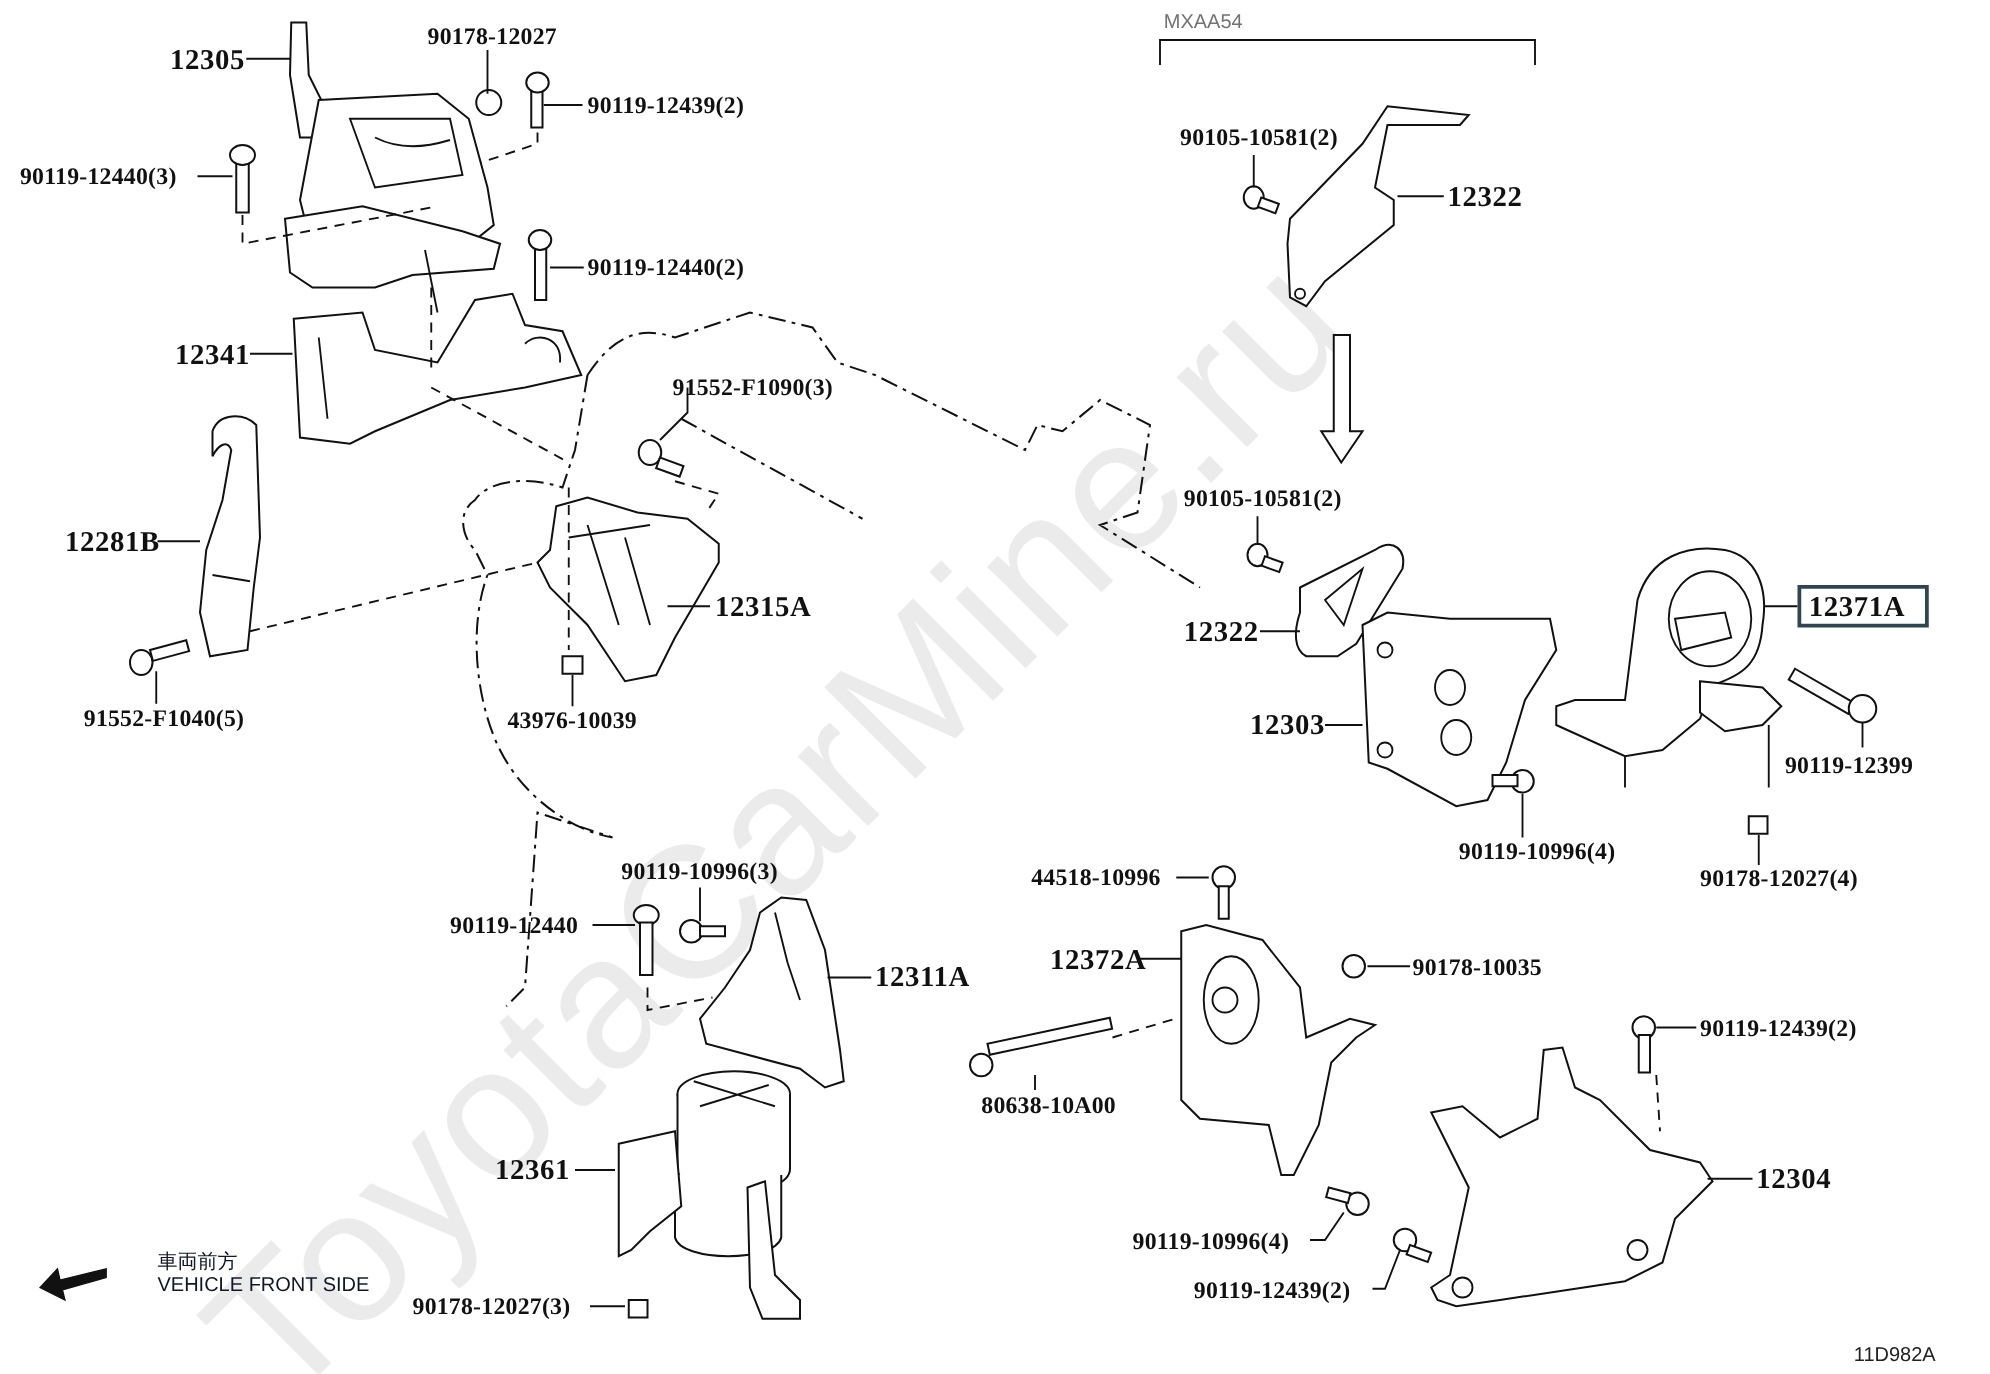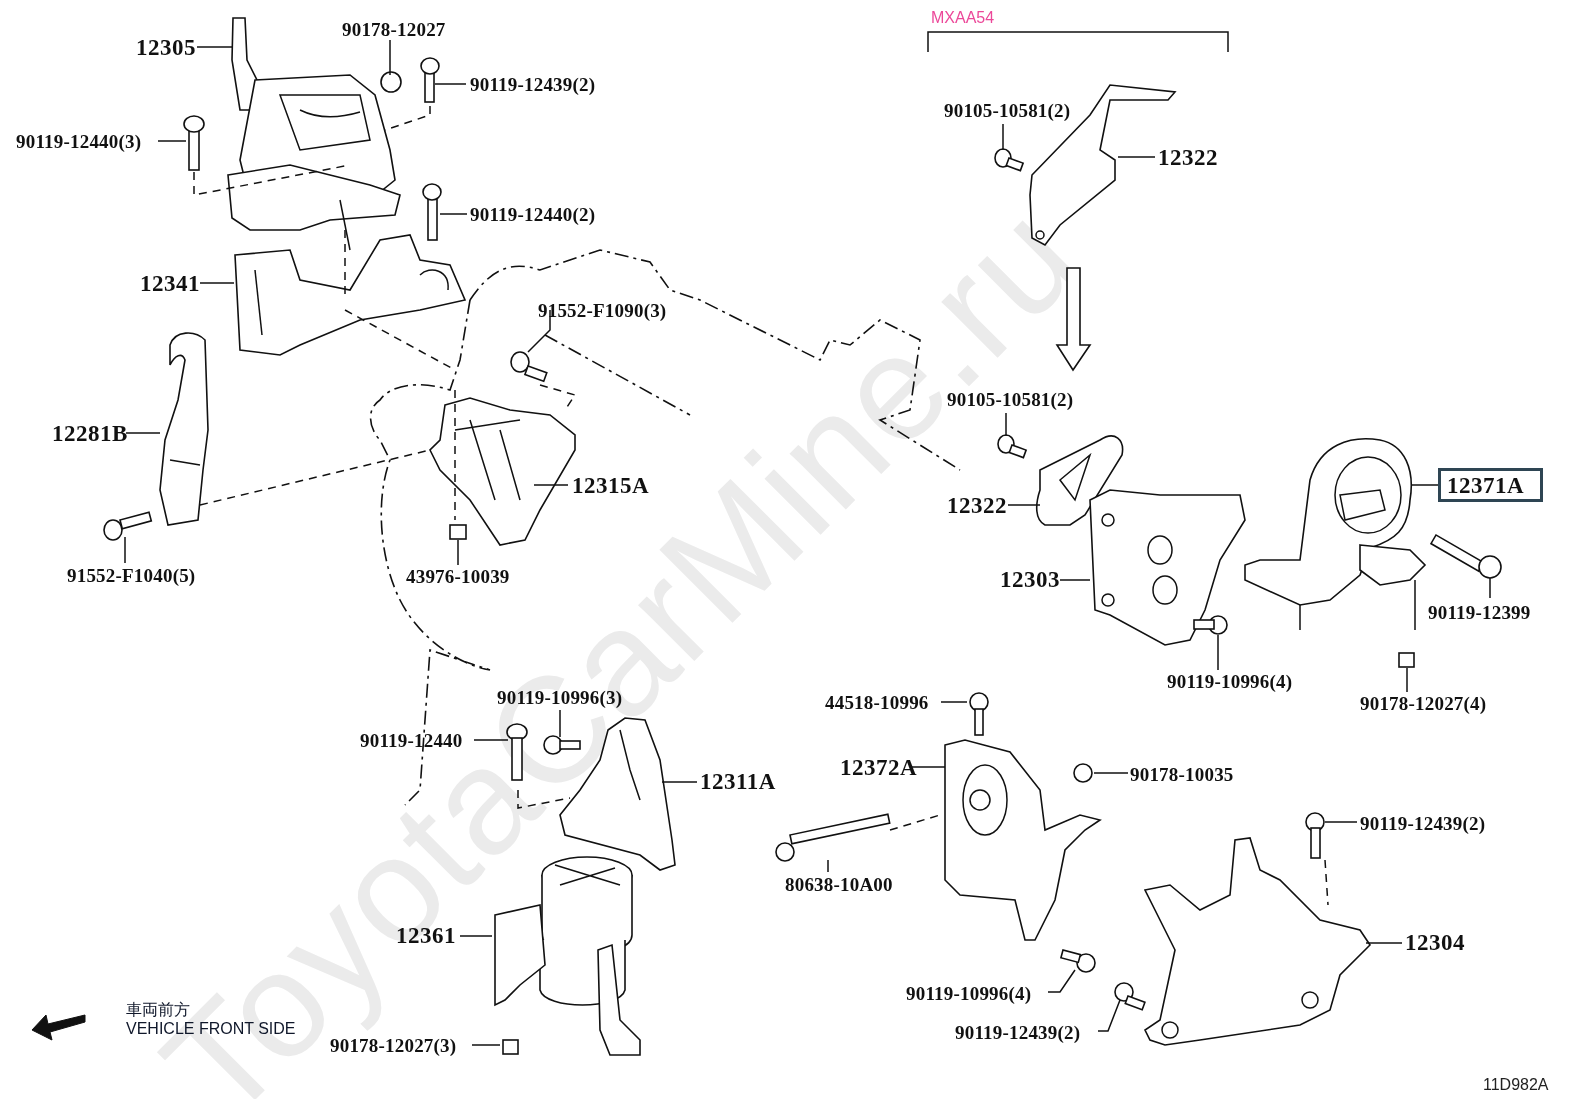--- a/index.html
+++ b/index.html
@@ -3,21 +3,21 @@
 <meta charset="utf-8">
 <style>
   html, body { margin: 0; padding: 0; background: #ffffff; }
   body { width: 1592px; height: 1099px; position: relative; overflow: hidden;
          font-family: "Liberation Serif", serif; color: #111; }
   #diagram { position: absolute; left: 0; top: 0; width: 1592px; height: 1099px; }
   .lbl { position: absolute; font-family: "Liberation Serif", serif; font-weight: bold;
          font-size: 19px; letter-spacing: 0.2px; white-space: nowrap; color: #111; line-height: 1; cursor: pointer; }
   .lbl.big { font-size: 23px; letter-spacing: 0.5px; }
   .lbl.hl { border: 3px solid #2e4553; padding: 3px 16px 2px 6px; }
-  .group-label { position: absolute; font-family: "Liberation Sans", sans-serif; font-size: 16px; color: #ec4899; white-space: nowrap; }
+  .group-label { position: absolute; font-family: "Liberation Sans", sans-serif; font-size: 16px; color: #737373; white-space: nowrap; }
   .front-text { position: absolute; font-family: "Liberation Sans", sans-serif; font-size: 16px; color: #0f172a; white-space: nowrap; line-height: 1.2; margin-left: 23px; }
   .code { position: absolute; font-family: "Liberation Sans", sans-serif; font-size: 16px; color: #222; white-space: nowrap; }
   .wm { position: absolute; font-family: "Liberation Sans", sans-serif; font-size: 150px; color: #ebebeb;
         white-space: nowrap; transform-origin: 0 0; transform: rotate(-45deg); pointer-events: none; letter-spacing: 2px; }
   svg .part { fill: #ffffff; stroke: #111; stroke-width: 1.6; }
   svg .line { stroke: #111; stroke-width: 1.5; fill: none; }
   svg .dash { stroke: #111; stroke-width: 1.5; fill: none; stroke-dasharray: 8 6; }
   svg .outline { stroke: #111; stroke-width: 1.6; fill: none; stroke-dasharray: 14 5 3 5; }
 </style>
 </head>

